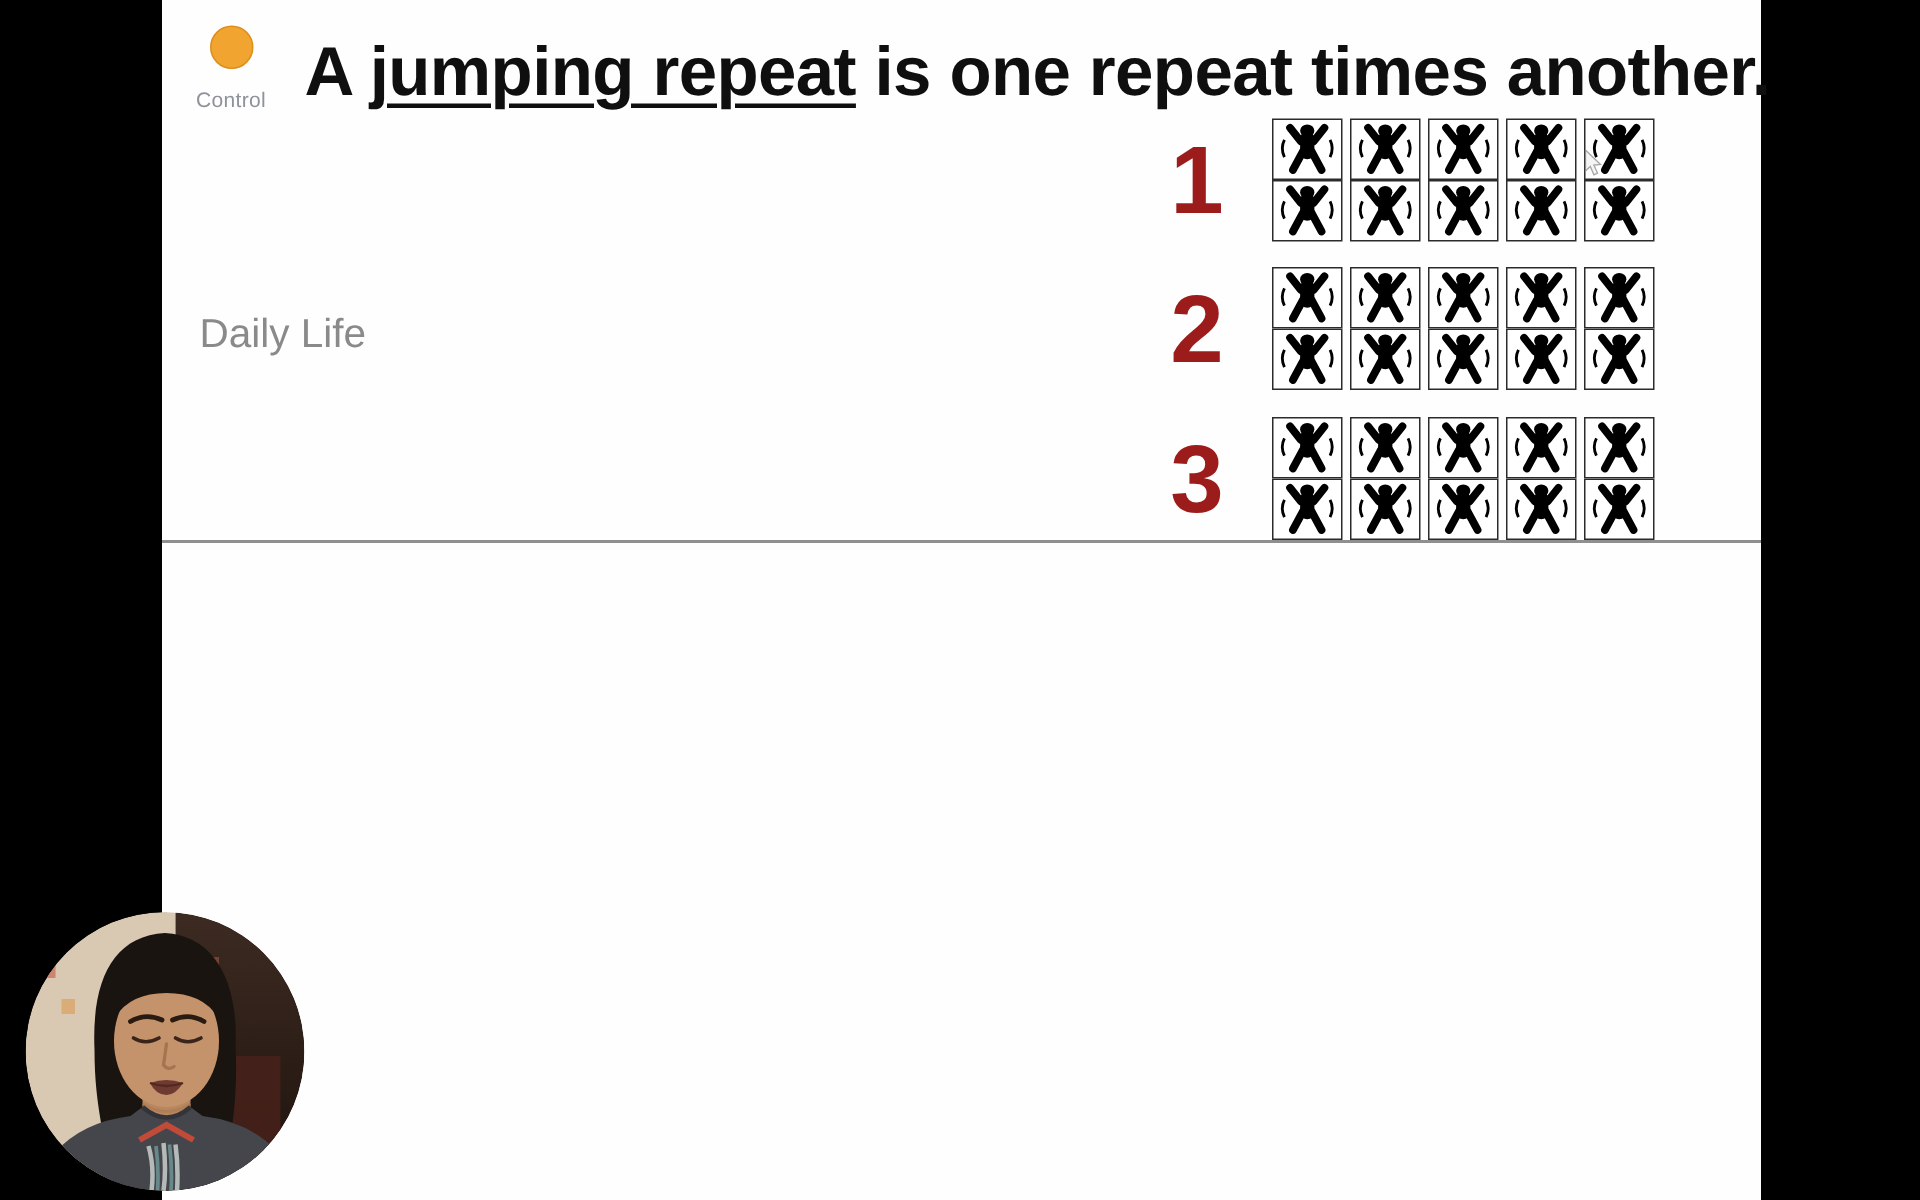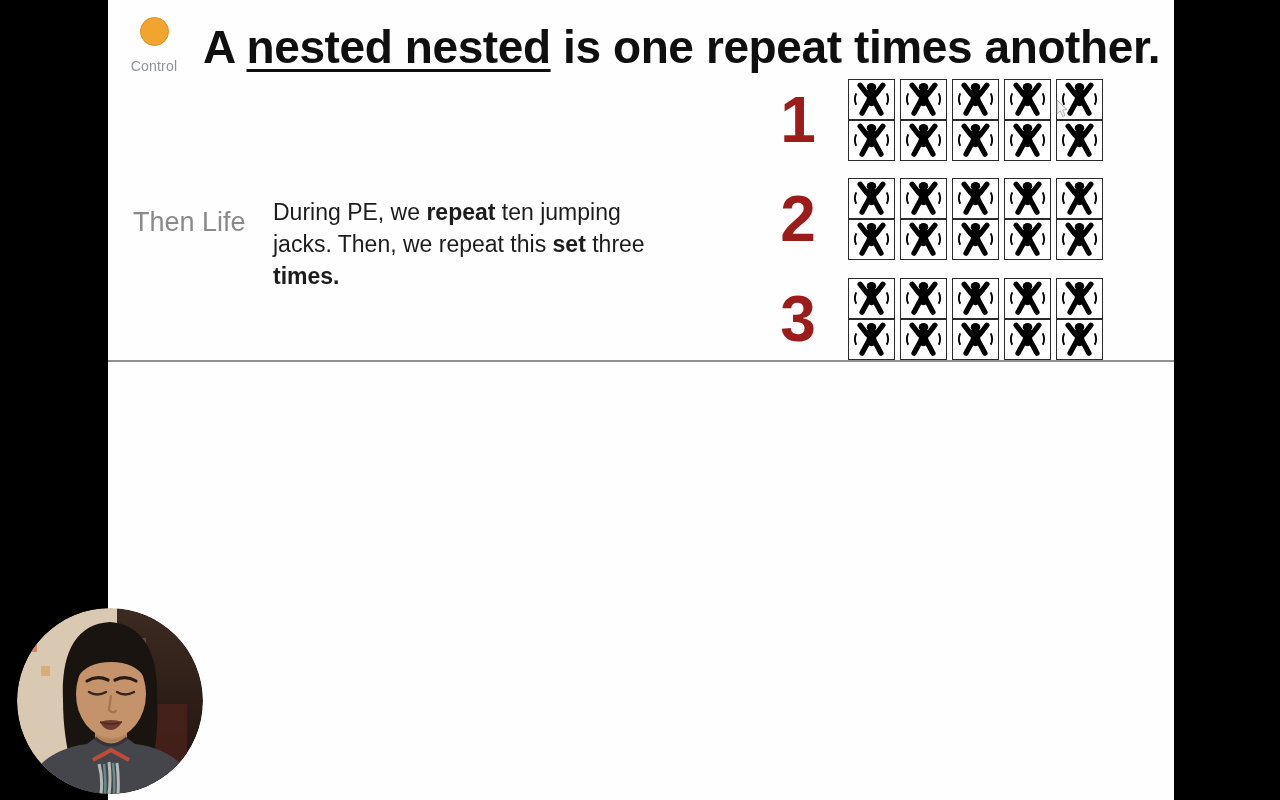--- a/index.html
+++ b/index.html
@@ -61,29 +61,24 @@
   <div class="letterbox left"></div>
   <div class="letterbox right"></div>
 
   <div class="slide">
 
     <div class="logo">
       <div class="logo-circle"></div>
       <div class="logo-text">Control</div>
     </div>
 
-    <h1 class="title"><span>A </span><span class="u">nested nested</span><span> is one repeat times another.</span></h1>
-
-    <div class="category">Then Life</div>
-
-    <div class="paragraph" id="paragraph">
-        <div class="para-line"><span>During PE, we </span><span class="b">repeat</span><span> ten jumping</span></div>
-        <div class="para-line"><span>jacks. Then, we repeat this </span><span class="b">set</span><span> three</span></div>
-        <div class="para-line"><span class="b">times.</span></div>
-      </div>
+    <h1 class="title"><span>A </span><span class="u">jumping repeat</span><span> is one repeat times another.</span></h1>
+
+    <div class="category">Daily Life</div>
+
 
     <div id="sets">
         <div class="set-row">
           <div class="set-number">1</div>
           <div class="jack-grid">
             <div class="jack-cell">
               <svg viewBox="0 0 47 41">
                 <ellipse cx="23.5" cy="7.5" rx="5" ry="4.4" fill="var(--icon-color,#000)"></ellipse>
                 <line x1="23.5" y1="13" x2="23.5" y2="22.5" stroke="var(--icon-color,#000)" stroke-width="10" stroke-linecap="round"></line>
                 <line x1="19" y1="15" x2="11.5" y2="5.5" stroke="var(--icon-color,#000)" stroke-width="5.5" stroke-linecap="round"></line>

